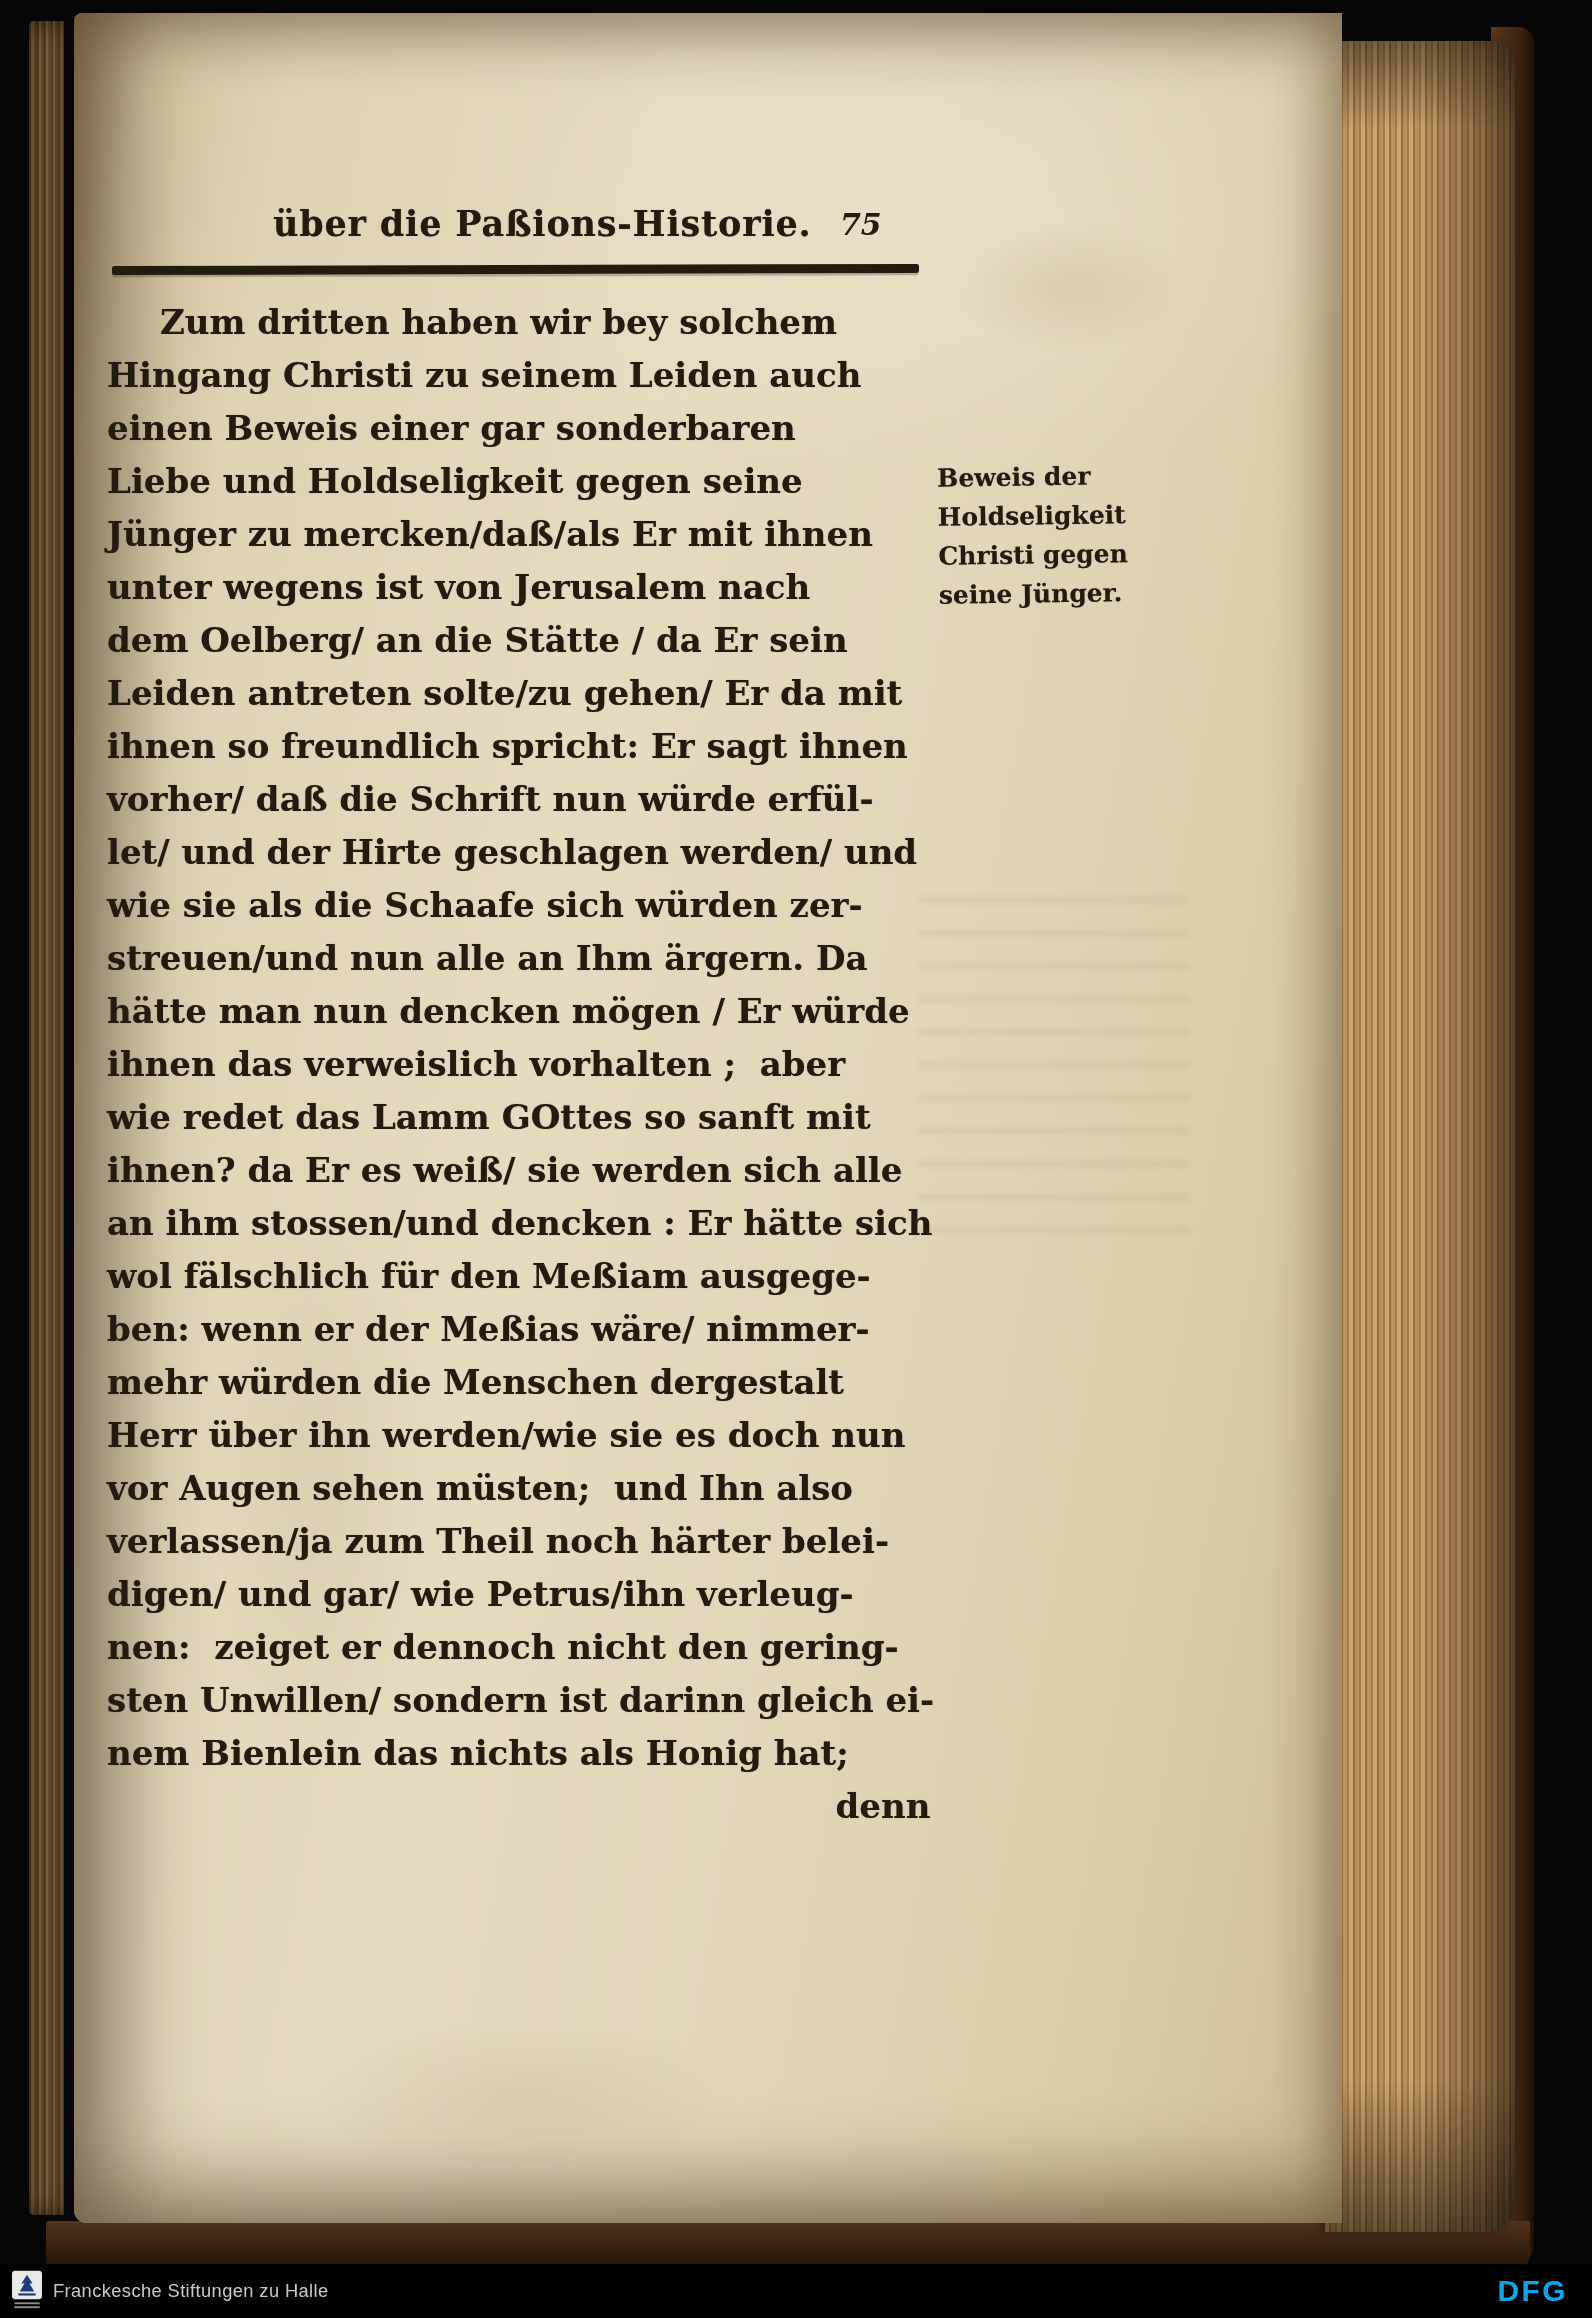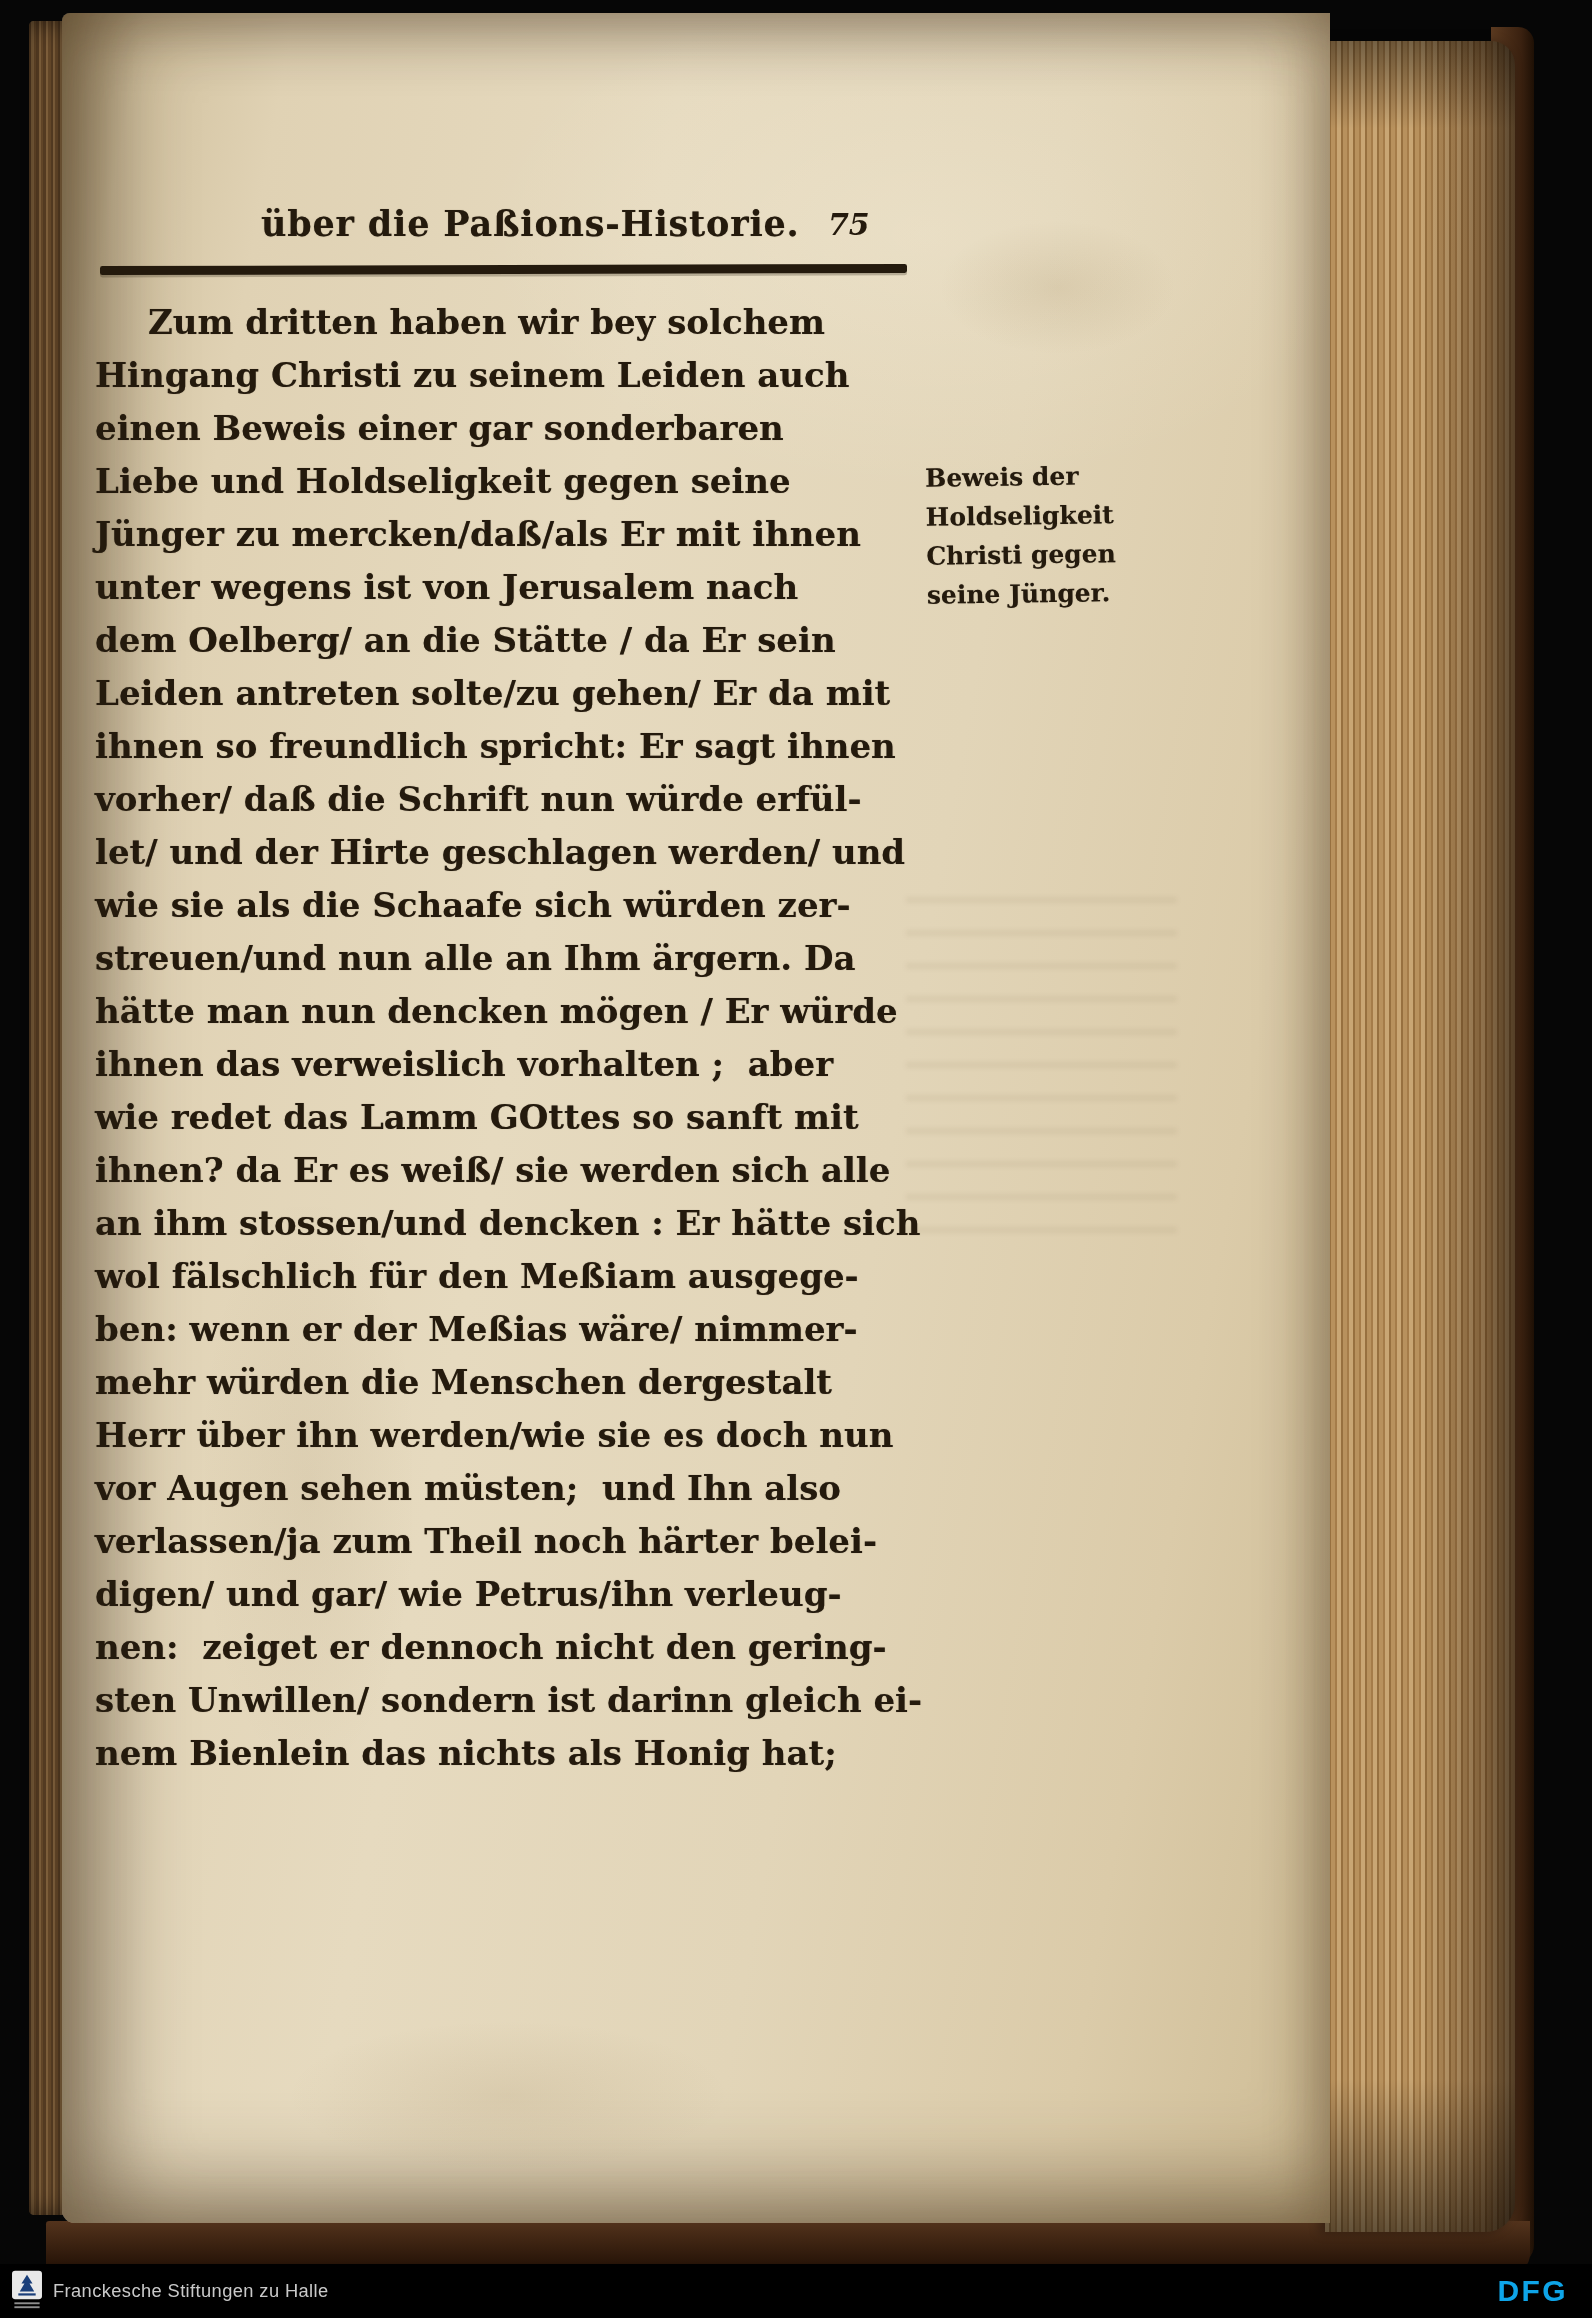--- a/index.html
+++ b/index.html
@@ -30,21 +30,21 @@
     position:absolute;left:1325px;top:41px;width:190px;height:2191px;
     border-radius:0 24px 29px 0;
     background:
       linear-gradient(to right, rgba(0,0,0,0) 0, rgba(0,0,0,0) 50%, rgba(40,20,5,.38) 84%, rgba(18,9,3,.6) 100%),
       linear-gradient(to bottom, rgba(0,0,0,.42) 0, rgba(0,0,0,0) 4%, rgba(0,0,0,0) 93%, rgba(0,0,0,.5) 100%),
       repeating-linear-gradient(to right,#c9a674 0 4px,#97703f 4px 6.4px,#b8915d 6.4px 9.6px,#a57c49 9.6px 12px);
     box-shadow:-4.8px 0 11px rgba(0,0,0,.35);
   }
   
   .paper{
-    position:absolute;left:62px;top:12.7px;width:1268px;height:2210px;
+    position:absolute;left:74px;top:12.7px;width:1268px;height:2210px;
     border-radius:8px 0 0 12.7px;
     background:
       radial-gradient(ellipse 717px 414px at 68% 10%, rgba(255,250,235,.22), transparent 62%),
       linear-gradient(100deg,#b3a07c 0,#d2c2a0 5%,#e0d2b4 14%,#e6dabf 38%,#e2d5b8 62%,#dbcba9 83%,#cebc95 100%);
     box-shadow:
       inset 57px 0 76px rgba(50,32,12,.35),
       inset 0 -51px 76px rgba(70,45,18,.30),
       inset 0 33px 48px rgba(70,45,18,.16),
       inset -22px 0 48px rgba(70,45,18,.18);
   }
@@ -141,20 +141,21 @@
 wol fälschlich für den Meßiam ausgege-
 ben: wenn er der Meßias wäre/ nimmer-
 mehr würden die Menschen dergestalt
 Herr über ihn werden/wie sie es doch nun
 vor Augen sehen müsten;  und Ihn also
 verlassen/ja zum Theil noch härter belei-
 digen/ und gar/ wie Petrus/ihn verleug-
 nen:  zeiget er dennoch nicht den gering-
 sten Unwillen/ sondern ist darinn gleich ei-
 nem Bienlein das nichts als Honig hat;</div>
+      <div class="catchword">denn</div>
     </div>
 
     <div class="margin-note ink">Beweis der
 Holdseligkeit
 Christi gegen
 seine Jünger.</div>
   </div>
 
   <div class="footer-bar">
     <span class="footer-logo">

